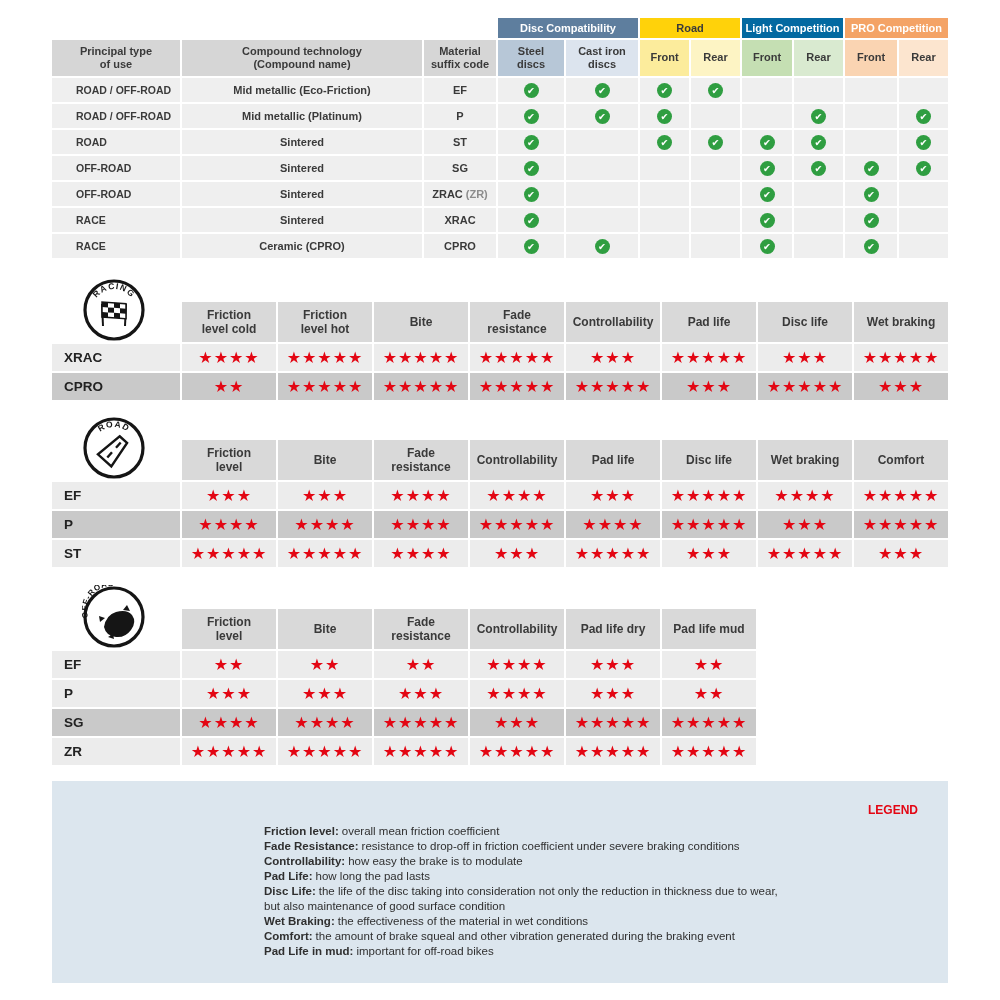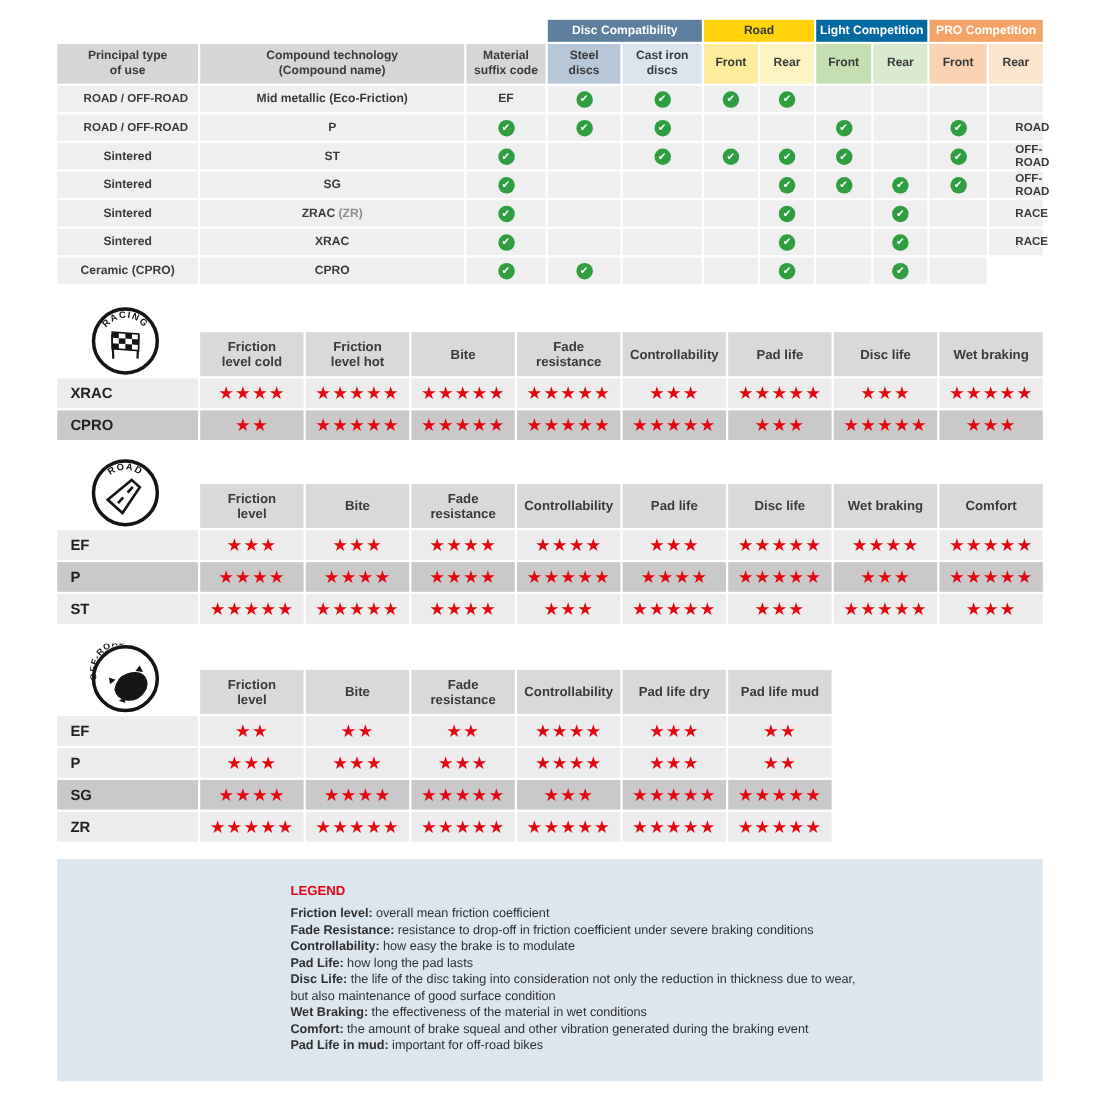--- a/index.html
+++ b/index.html
@@ -53,21 +53,21 @@
     white-space:pre-line;line-height:1.18;padding:2px 4px;}
   .corner{background:transparent;}
   .lbl{justify-content:flex-start;padding-left:12px;font-weight:bold;font-size:13.5px;color:#222;}
   .st{color:#e30613;font-size:16px;letter-spacing:1px;font-family:"DejaVu Sans",sans-serif;}
   .lt{background:#ececec;}
   .dk{background:#c9c9c9;}
 
   
   .legend{margin-top:16px;width:896px;background:#dce6ee;
     padding:22px 30px 24px 212px;font-size:11.5px;line-height:15px;color:#2f2f2f;}
-  .lg-title{color:#e30613;font-weight:bold;font-size:12px;margin-bottom:6px;}
+  .lg-title{color:#e30613;font-weight:bold;font-size:12px;margin-bottom:6px;text-align:right;}
   .lg-line{margin:0;}
   .lg-term{font-weight:bold;margin-right:3px;}
   .lg-term:empty{display:none;}
 </style>
 </head>
 <body>
 
 <div class="page">
 
   <div class="compat">
@@ -111,20 +111,21 @@
       </div>
     <div class="cell b chk on">
         <span class="tick"></span>
       </div>
     <div class="cell b chk"></div>
     <div class="cell b chk"></div>
     <div class="cell b chk"></div>
     <div class="cell b chk"></div>
 
     <div class="cell b use">ROAD / OFF-ROAD</div>
+    <div class="cell b comp">Mid metallic (Platinum)</div>
     <div class="cell b code">
         <span>P</span>
       </div>
     <div class="cell b chk on">
         <span class="tick"></span>
       </div>
     <div class="cell b chk on">
         <span class="tick"></span>
       </div>
     <div class="cell b chk on">

